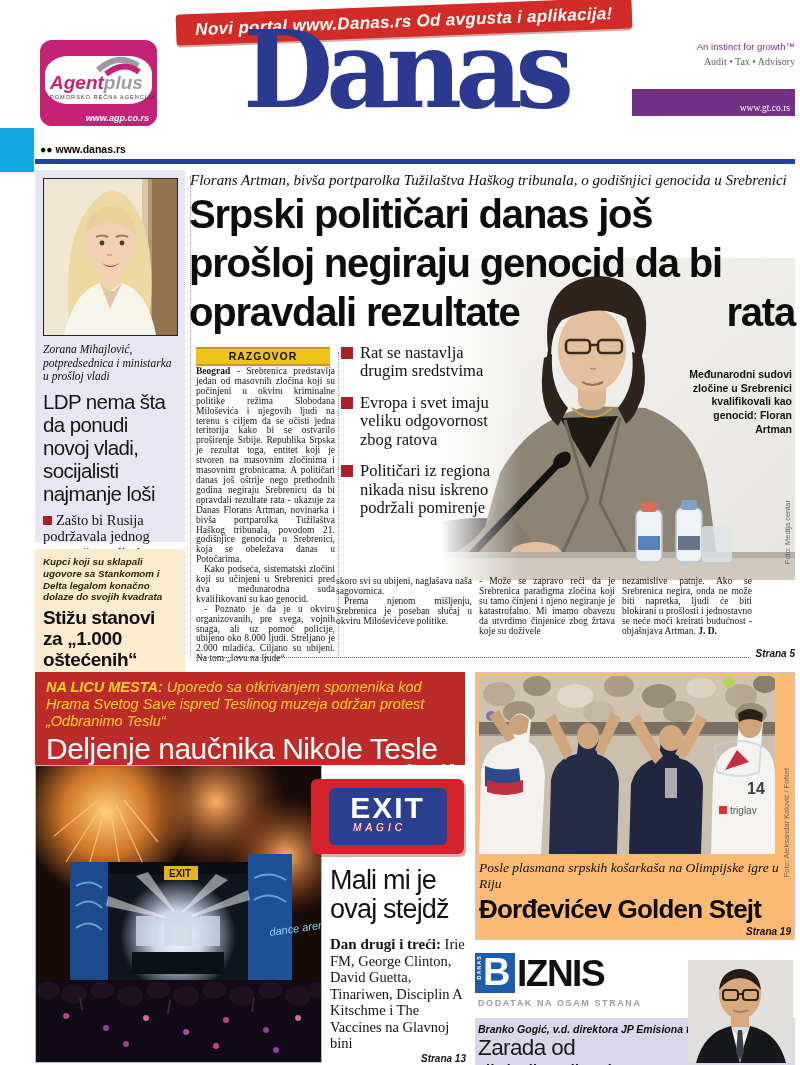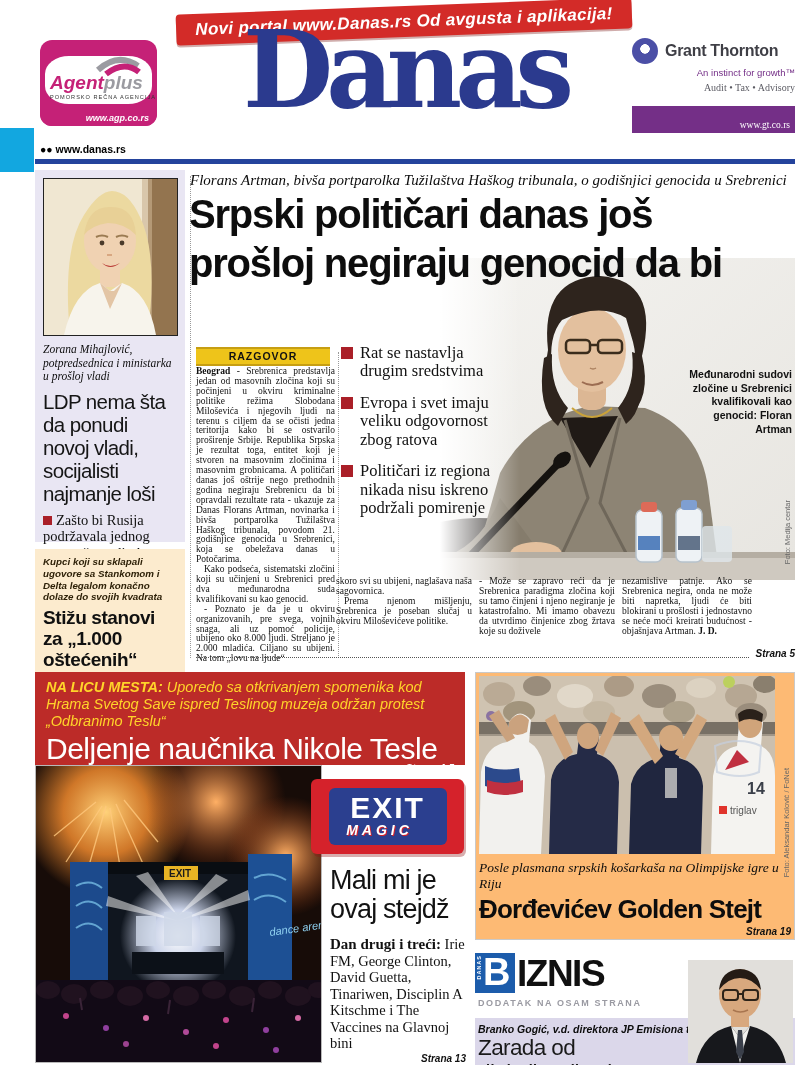--- a/index.html
+++ b/index.html
@@ -31,21 +31,21 @@
                   color:#2b3a8e;letter-spacing:-7px;transform:scaleY(1.02);}
 
   
   #gt{left:632px;top:38px;width:163px;height:95px;font-size:10px;}
   #gt .row{display:flex;align-items:center;gap:7px;}
   #gt .mark{width:26px;height:26px;border-radius:50%;
             background:radial-gradient(circle at 50% 42%, #fff 0 4.5px, #4b4fa6 5px);}
   #gt .name{font-size:16px;color:#3f3f46;font-weight:bold;letter-spacing:-.3px;}
   #gt .slogan{color:#742f87;font-size:9.5px;text-align:right;margin-top:3px;}
   #gt .svc{color:#5b5b63;font-size:10px;text-align:right;margin-top:4px;font-family:"Liberation Serif",serif;}
-  #gt .bar{position:absolute;left:0;right:0;bottom:0;height:27px;background:#742f87;color:#fff;
+  #gt .bar{position:absolute;left:0;right:0;bottom:17px;height:27px;background:#742f87;color:#fff;
            font-size:9.5px;text-align:right;padding:14px 5px 0 0;box-sizing:border-box;font-family:"Liberation Serif",serif;}
 
   #cyansq{left:0;top:128px;width:34px;height:44px;background:#12a7e0;}
 
   
   #dateline{left:40px;top:143px;width:755px;font-size:10.5px;font-weight:bold;color:#000;display:flex;white-space:nowrap;}
   #dateline .info{flex:1;font-weight:normal;}
   #bluerule{left:35px;top:159px;width:760px;height:5px;background:#24439c;}
 
   
@@ -108,21 +108,21 @@
   #basket .cap{font-family:"Liberation Serif",serif;font-style:italic;font-size:13.5px;margin-top:6px;color:#0c0c0c;}
   #basket .hl{font-size:26px;font-weight:bold;letter-spacing:-.8px;margin-top:2px;color:#0d0d0d;white-space:nowrap;}
   #basket .pg{display:block;text-align:right;margin-top:1px;}
 
   
   #exitphoto{left:35px;top:765px;width:287px;height:298px;border:1px solid #b9b9b9;box-sizing:border-box;}
   #exitlogo{left:311px;top:779px;width:153px;height:75px;background:#d5222b;border-radius:6px;
             box-shadow:2px 3px 0 rgba(140,20,20,.35);z-index:3;display:flex;align-items:center;justify-content:center;}
   #exitlogo .blue{width:118px;height:57px;background:#2b3f8f;border-radius:6px;text-align:center;position:relative;}
   #exitlogo .e1{color:#fff;font-weight:bold;font-size:30px;letter-spacing:2px;line-height:40px;}
-  #exitlogo .e2{position:absolute;left:0;right:16px;top:34px;color:#fff;font-weight:bold;font-style:italic;font-size:14px;
+  #exitlogo .e2{position:absolute;left:0;right:16px;top:34px;color:#fff;font-weight:normal;font-style:italic;font-size:10px;
                 letter-spacing:4px;text-shadow:1px 1px 0 #d5222b;}
   #mali{left:330px;top:866px;width:136px;}
   #mali .hl{font-size:27px;line-height:29px;letter-spacing:-.8px;color:#121212;}
   #mali .lede{font-family:"Liberation Serif",serif;font-size:14.5px;line-height:16.5px;margin-top:12px;}
   #mali .lede b{font-size:15px;}
   #mali .pg{display:block;text-align:right;margin-top:1px;}
 
   
   #biznis{left:475px;top:953px;width:320px;height:110px;}
   #bizlogo{display:flex;align-items:flex-end;gap:2px;}
@@ -157,41 +157,41 @@
     </div>
     <div class="tag">POMORSKO REČNA AGENCIJA</div>
     <div class="url">www.agp.co.rs</div>
   </div>
 
   <div class="abs" id="danaslogo">
     <span>Danas</span>
   </div>
 
   <div class="abs" id="gt">
-    <div class="row">
-      <div class="mark"></div>
-      <div class="name">Grant Thornton</div>
-    </div>
     <div class="slogan">An instinct for growth™</div>
     <div class="svc">Audit • Tax • Advisory</div>
     <div class="bar">www.gt.co.rs</div>
   </div>
 
   <div class="abs" id="cyansq"></div>
 
   <div class="abs" id="dateline">
     <span>●●</span>&nbsp;
     <span>www.danas.rs</span>
   </div>
   <div class="abs" id="bluerule"></div>
 
   <div class="abs" id="kicker">Florans Artman, bivša portparolka Tužilaštva Haškog tribunala, o godišnjici genocida u Srebrenici</div>
   <div class="abs" id="headline">
     <div>Srpski političari danas još</div>
     <div>prošloj negiraju genocid da bi</div>
+    <div class="l3">
+      <span>opravdali rezultate</span>
+      <span>rata</span>
+    </div>
   </div>
 
   <div class="abs" id="artphoto">
     <svg width="355" height="322" viewBox="0 0 355 322">
       <defs>
         <linearGradient id="wall" x1="0" y1="0" x2="1" y2="1">
           <stop offset="0" stop-color="#f4f3f0"></stop>
             <stop offset="1" stop-color="#e7e5e0"></stop>
         </linearGradient>
         <linearGradient id="fadeL" x1="0" y1="0" x2="1" y2="0">

